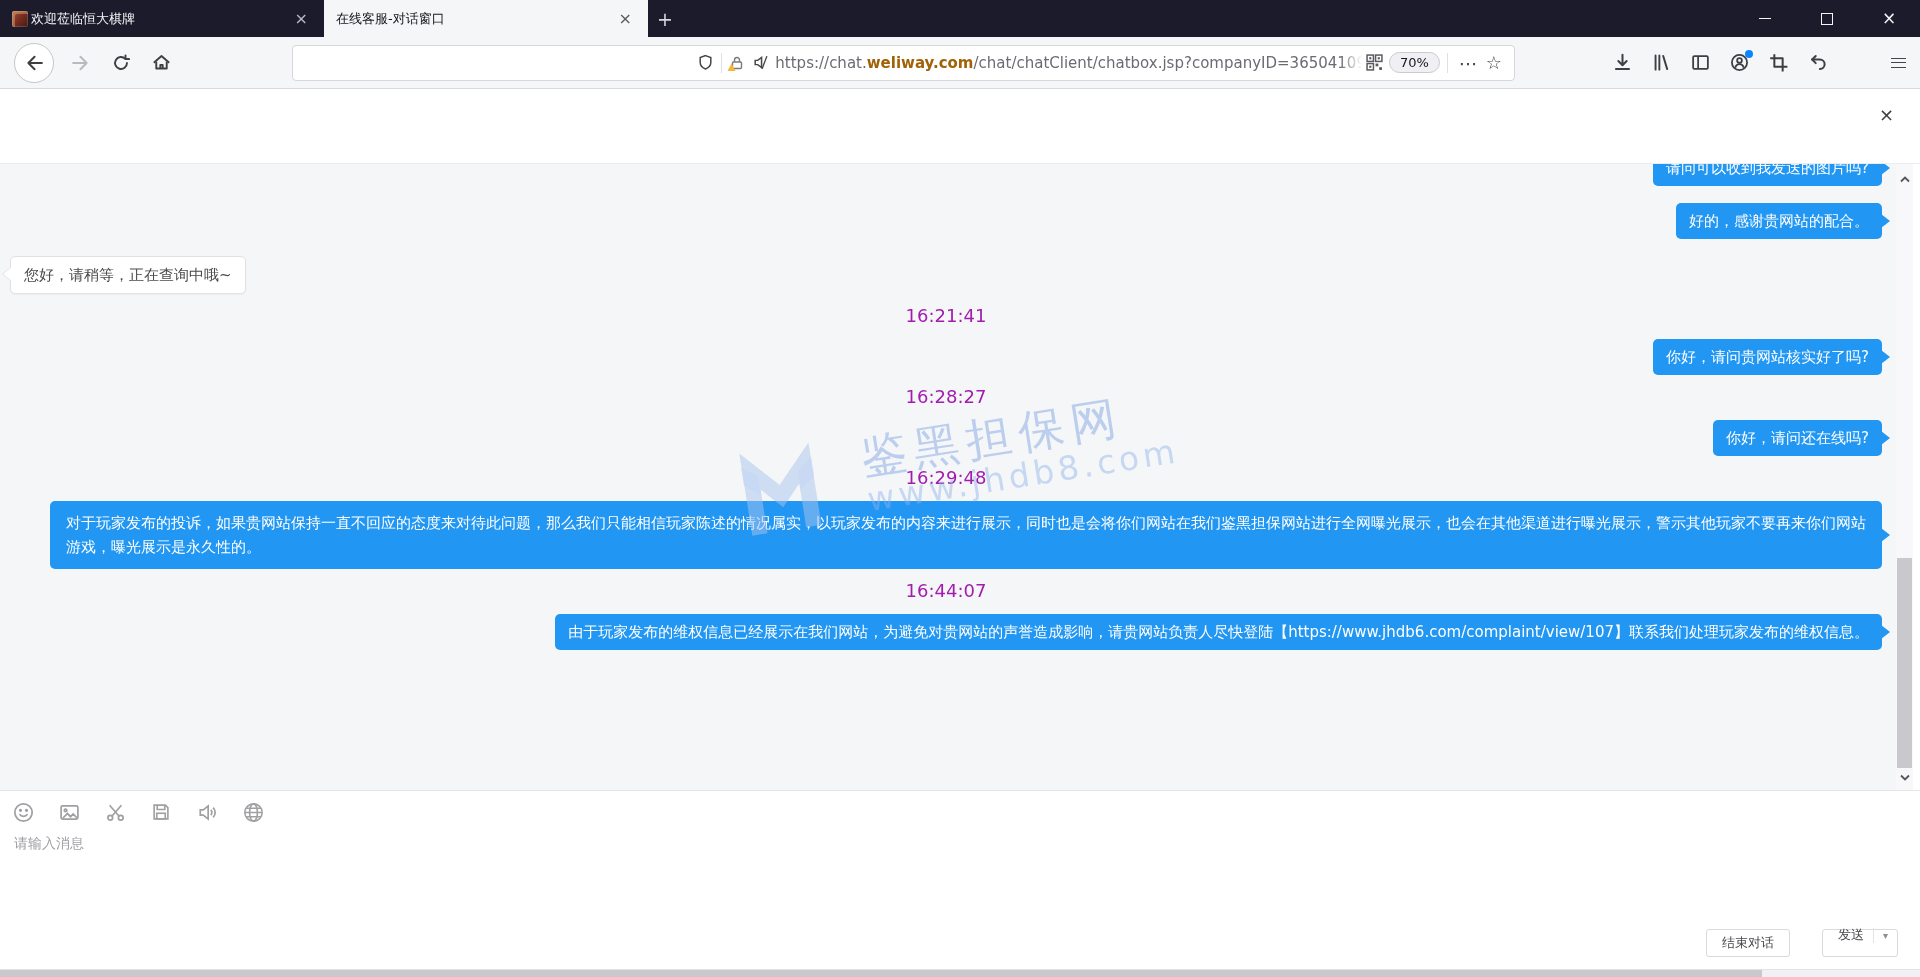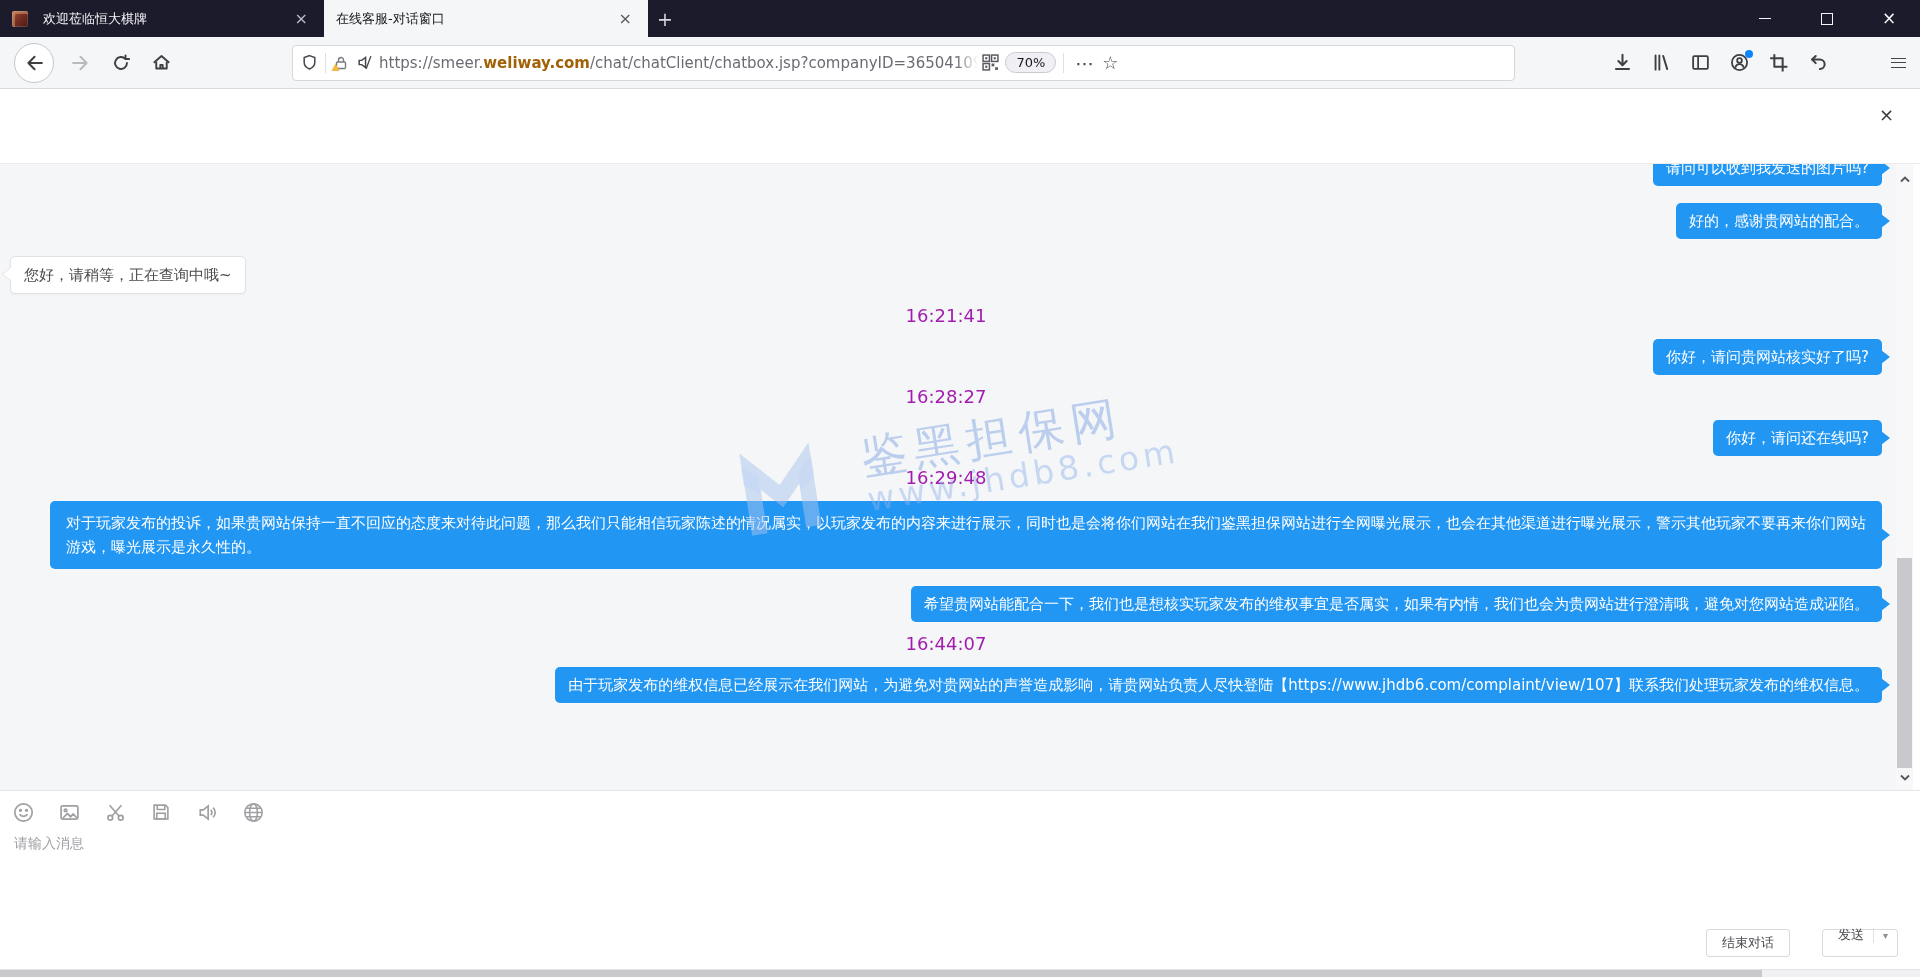--- a/index.html
+++ b/index.html
@@ -1,41 +1,41 @@
 <!DOCTYPE html>
 <html><head>
 <meta charset="utf-8">
 <style>
   html,body{margin:0;padding:0;background:#ddd;}
   #app{position:relative;width:1920px;height:977px;background:#fff;overflow:hidden;
        font-family:"DejaVu Sans","Liberation Sans",sans-serif;-webkit-font-smoothing:antialiased;
        --blue:#2196f3;}
   
   .tabbar{position:absolute;top:0;left:0;right:0;height:37px;background:#1c1b2b;display:flex;align-items:stretch;}
-  .tab{display:flex;align-items:center;gap:15px;padding:0 12px;width:300px;color:#f4f4f7;font-size:13px;position:relative;}
+  .tab{display:flex;align-items:center;gap:3px;padding:0 12px;width:300px;color:#f4f4f7;font-size:13px;position:relative;}
   .tab .tab-title{flex:1;white-space:nowrap;overflow:hidden;}
   .tab-close{font-size:16px;line-height:16px;color:#b9b9c5;padding:0 4px;cursor:default;}
   .tab.active{background:#f5f6f7;color:#15141a;}
   .tab.active .tab-close{color:#5a5a5f;}
   .favicon{width:16px;height:16px;border-radius:2px;flex:0 0 16px;
            background:linear-gradient(135deg,#a8553f 0%,#7a2f23 45%,#461a12 100%);
            box-shadow:inset 0 0 0 1px rgba(255,255,255,.15), inset 3px 3px 0 rgba(255,210,140,.35);}
   .newtab{width:34px;display:flex;align-items:center;justify-content:center;color:#d6d6df;font-size:19px;}
   .win-controls{margin-left:auto;display:flex;}
   .win-btn{width:62px;display:flex;align-items:center;justify-content:center;color:#f4f4f7;}
   .win-min-glyph{display:block;width:12px;height:0;border-top:1.6px solid #f4f4f7;}
   .win-max-glyph{display:block;width:10px;height:10px;border:1.6px solid #f4f4f7;}
   .win-close-glyph{font-size:17px;line-height:17px;}
   
   .toolbar{position:absolute;top:37px;left:0;right:0;height:52px;background:#f5f6f7;border-bottom:1px solid #d9d9de;
            display:flex;align-items:center;padding:0 14px;box-sizing:border-box;}
   .nav-btn{width:34px;height:34px;display:flex;align-items:center;justify-content:center;flex:0 0 auto;margin-right:6px;}
   .nav-btn.circled{border:1px solid #c6c6cc;border-radius:50%;background:#fff;width:38px;height:38px;margin-right:10px;}
   .urlbar{margin-left:108px;width:1342px;height:36px;background:#fff;border:1px solid #d6d6db;border-radius:4px;
-          display:flex;align-items:center;padding:0 8px;box-sizing:border-box;}
+          display:flex;align-items:center;padding:0 8px;box-sizing:border-box;justify-content:flex-end;}
   .urlbar .sep{width:1px;height:20px;background:#e0e0e4;margin:0 7px;}
   .url-text{display:flex;align-items:center;font-size:15px;white-space:pre;overflow:hidden;flex:0 1 auto;margin-left:6px;}
   .url-scheme,.url-path{color:#6b6b73;}
   .url-host{color:#6b6b73;}
   .url-domain{color:#a16207;font-weight:700;}
   .url-fade{width:26px;height:30px;margin-left:-26px;flex:0 0 26px;background:linear-gradient(to right,rgba(255,255,255,0),#fff 85%);z-index:2;}
   .zoom-pill{margin-left:6px;background:#f0f0f4;border:1px solid #c9c9cf;border-radius:11px;font-size:13px;color:#17171b;
              padding:2px 10px;flex:0 0 auto;}
   .urlbar .more{font-size:19px;color:#45454b;margin:0 4px;flex:0 0 auto;}
   .urlbar .star{font-size:18px;color:#45454b;margin:0 4px;flex:0 0 auto;}
@@ -162,21 +162,21 @@
             <path d="M5.5 7V5a2.5 2.5 0 0 1 5 0v2"></path>
           </svg>
         <svg width="9" height="9" viewBox="0 0 10 10" style="position:absolute;left:-2px;bottom:-1px;">
             <path d="M5 0.5 9.5 9H0.5z" fill="#f5b83d"></path>
           </svg>
       </span>
       <svg width="17" height="17" viewBox="0 0 16 16" fill="none" stroke="#45454b" stroke-width="1.4" style="margin-left:7px;">
           <path d="M3 6h2.4L9 3.2v9.6L5.4 10H3z"></path>
           <path d="M14 2 9.5 14" stroke-width="1.3"></path>
         </svg>
-      <span class="url-text"><span class="url-scheme">https://</span><span class="url-host">smeer.</span><span class="url-domain">weliway.com</span><span class="url-path">/chat/chatClient/chatbox.jsp?companyID=36504109</span></span>
+      <span class="url-text"><span class="url-scheme">https://</span><span class="url-host">chat.</span><span class="url-domain">weliway.com</span><span class="url-path">/chat/chatClient/chatbox.jsp?companyID=36504109</span></span>
       <span class="url-fade"></span>
       <svg width="17" height="17" viewBox="0 0 16 16" fill="#5a5a60">
           <rect x="1" y="1" width="6" height="6" fill="none" stroke="#5a5a60" stroke-width="1.4"></rect>
           <rect x="3" y="3" width="2" height="2"></rect>
           <rect x="9" y="1" width="6" height="6" fill="none" stroke="#5a5a60" stroke-width="1.4"></rect>
           <rect x="11" y="3" width="2" height="2"></rect>
           <rect x="1" y="9" width="6" height="6" fill="none" stroke="#5a5a60" stroke-width="1.4"></rect>
           <rect x="3" y="11" width="2" height="2"></rect>
           <rect x="9" y="9" width="2.6" height="2.6"></rect>
           <rect x="12.4" y="12.4" width="2.6" height="2.6"></rect>
@@ -248,23 +248,20 @@
         </div>
         <div class="msg-row right">
           <div class="bubble blue tail-right">你好，请问还在线吗?</div>
         </div>
         <div class="msg-row center time-row">
           <span class="time">16:29:48</span>
         </div>
         <div class="msg-row right stretch">
           <div class="bubble blue tail-right">对于玩家发布的投诉，如果贵网站保持一直不回应的态度来对待此问题，那么我们只能相信玩家陈述的情况属实，以玩家发布的内容来进行展示，同时也是会将你们网站在我们鉴黑担保网站进行全网曝光展示，也会在其他渠道进行曝光展示，警示其他玩家不要再来你们网站游戏，曝光展示是永久性的。</div>
         </div>
-        <div class="msg-row right">
-          <div class="bubble blue tail-right">希望贵网站能配合一下，我们也是想核实玩家发布的维权事宜是否属实，如果有内情，我们也会为贵网站进行澄清哦，避免对您网站造成诬陷。</div>
-        </div>
         <div class="msg-row center time-row">
           <span class="time">16:44:07</span>
         </div>
         <div class="msg-row right">
           <div class="bubble blue tail-right">由于玩家发布的维权信息已经展示在我们网站，为避免对贵网站的声誉造成影响，请贵网站负责人尽快登陆【https://www.jhdb6.com/complaint/view/107】联系我们处理玩家发布的维权信息。</div>
         </div>
       </div>
   </div>
 
   <div class="watermark">

